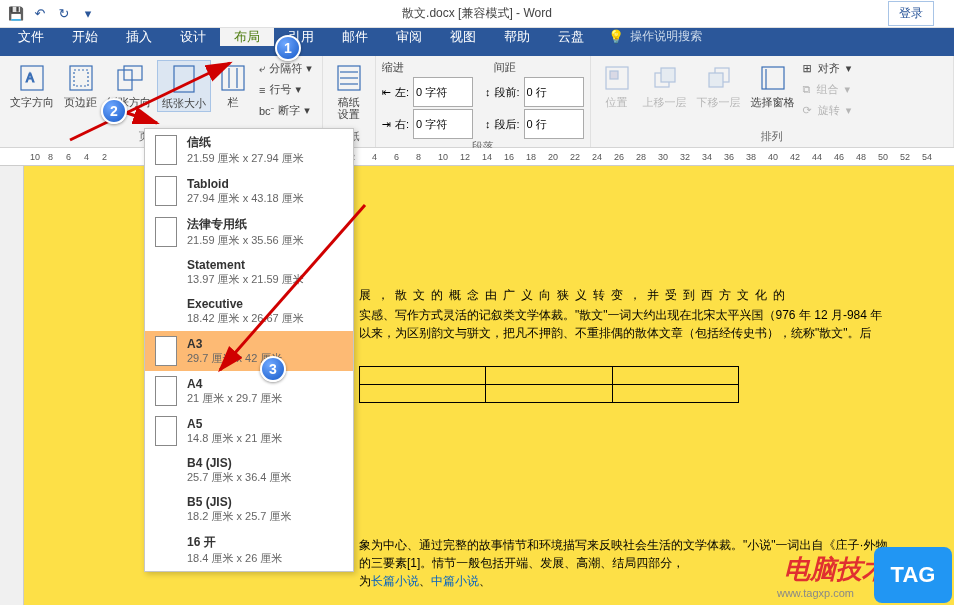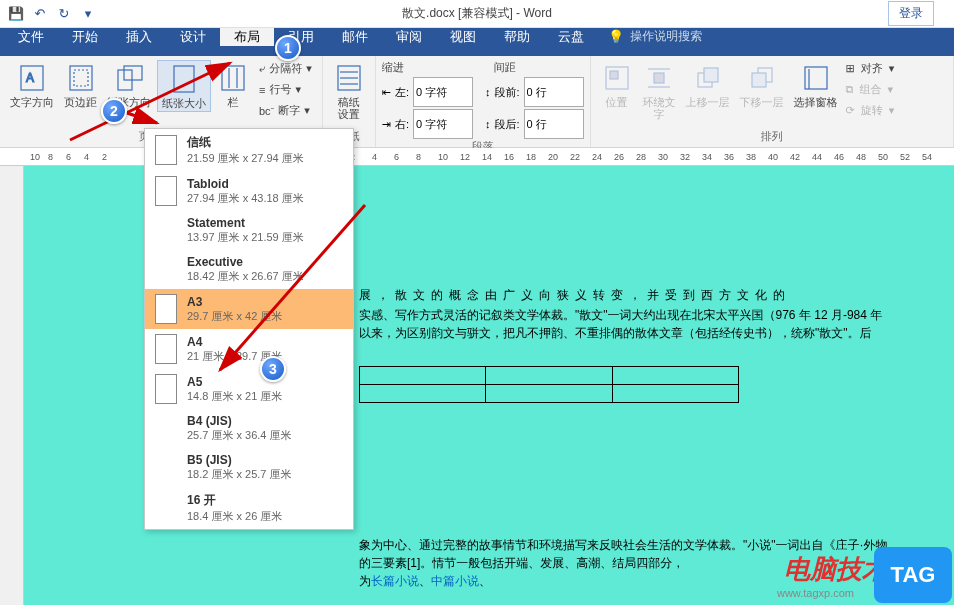--- a/index.html
+++ b/index.html
@@ -6,21 +6,21 @@
 body { width: 954px; height: 605px; overflow: hidden; background: #fff; position: relative; }
 
 .titlebar { height: 28px; background: #fff; display: flex; align-items: center; position: relative; border-bottom: 1px solid #e0e0e0; }
 .qat { display: flex; gap: 8px; padding: 0 8px; align-items: center; }
 .qat-icon { width: 16px; height: 16px; display: flex; align-items: center; justify-content: center; color: #2b579a; font-size: 13px; cursor: pointer; }
 .title-center { position: absolute; left: 50%; transform: translateX(-50%); font-size: 12px; color: #444; }
 .login-btn { margin-left: auto; margin-right: 20px; padding: 3px 10px; border: 1px solid #a8c4e6; background: #fff; font-size: 12px; color: #2b579a; cursor: pointer; }
 
 .menubar { height: 28px; background: #2b579a; display: flex; align-items: flex-start; padding-left: 4px; }
 .menu-item { padding: 0 14px; color: #fff; font-size: 13px; display: flex; align-items: center; cursor: pointer; position: relative; }
-.menu-item.active { background: #f3f3f3; color: #000000; }
+.menu-item.active { background: #f3f3f3; color: #4d7c0f; }
 .tell-me { margin-left: 10px; color: #cbd9ea; font-size: 12px; display: flex; align-items: center; gap: 6px; }
 .bulb { font-size: 13px; }
 
 .ribbon { height: 92px; background: #f3f3f3; border-bottom: 1px solid #d4d4d4; display: flex; position: relative; }
 .ribbon-group { border-right: 1px solid #e0e0e0; padding: 4px 6px 2px; display: flex; flex-direction: column; }
 .group-body { flex: 1; display: flex; gap: 2px; align-items: flex-start; }
 .group-label { text-align: center; font-size: 11px; color: #666; height: 16px; }
 .big-btn { display: flex; flex-direction: column; align-items: center; gap: 2px; padding: 2px 4px; cursor: pointer; }
 .big-btn .icon-box { width: 32px; height: 32px; display: flex; align-items: center; justify-content: center; }
 .big-btn .label { font-size: 11px; color: #444; text-align: center; line-height: 12px; }
@@ -37,21 +37,21 @@
 .dd-icon { width: 22px; height: 30px; border: 1px solid #888; background: #fff; }
 .dd-text { display: flex; flex-direction: column; }
 .dd-name { font-size: 12px; font-weight: bold; color: #333; }
 .dd-size { font-size: 11px; color: #666; }
 .dd-noicon { padding-left: 42px; }
 
 .ruler-h { position: absolute; left: 0; top: 148px; height: 18px; width: 954px; background: #fff; border-bottom: 1px solid #ccc; display: flex; align-items: center; font-size: 9px; color: #555; overflow: hidden; }
 .ruler-h .tick { position: absolute; }
 .ruler-v { position: absolute; left: 0; top: 166px; width: 24px; height: 440px; background: #f0f0f0; border-right: 1px solid #ccc; }
 
-.doc-area { position: absolute; left: 24px; top: 166px; right: 0; bottom: 0; background: #5eead4; padding: 120px 19px 0 320px; font-size: 12px; color: #000; line-height: 1.6; overflow: hidden; }
+.doc-area { position: absolute; left: 24px; top: 166px; right: 0; bottom: 0; background: #fde047; padding: 120px 19px 0 320px; font-size: 12px; color: #000; line-height: 1.6; overflow: hidden; }
 .doc-text { position: absolute; }
 .text1 { top: 120px; left: 335px; right: 6px; letter-spacing: 6px; }
 .text2 { top: 140px; left: 335px; right: 6px; }
 .text3 { top: 158px; left: 335px; right: 6px; }
 
 .table-box { position: absolute; top: 200px; left: 335px; width: 380px; }
 .table-box table { border-collapse: collapse; width: 100%; }
 .table-box td { border: 1px solid #000; height: 18px; }
 
 .text4 { top: 370px; left: 335px; right: 6px; }
@@ -215,31 +215,20 @@
   <div class="ribbon-group" style="flex:1">
     <div class="group-body">
       <div class="big-btn disabled">
           <div class="icon-box">
             <svg class="page-icon" width="26" height="26">
               <rect x="2" y="2" width="22" height="22"></rect>
               <rect x="6" y="6" width="8" height="8" fill="#aac"></rect>
             </svg>
           </div>
           <div class="label">位置</div>
-        </div>
-      <div class="big-btn disabled">
-          <div class="icon-box">
-            <svg class="page-icon" width="26" height="26">
-              <rect x="8" y="8" width="10" height="10" fill="#aac"></rect>
-              <line x1="2" y1="4" x2="24" y2="4"></line>
-              <line x1="2" y1="22" x2="24" y2="22"></line>
-            </svg>
-          </div>
-          <div class="label" style="white-space:pre">环绕文
-字</div>
         </div>
       <div class="big-btn disabled">
           <div class="icon-box">
             <svg class="page-icon" width="26" height="26">
               <rect x="3" y="8" width="14" height="14"></rect>
               <rect x="9" y="3" width="14" height="14" fill="#cde"></rect>
             </svg>
           </div>
           <div class="label">上移一层</div>
         </div>
@@ -342,20 +331,27 @@
         <div class="dd-size">21.59 厘米 x 27.94 厘米</div>
       </div>
     </div>
     <div class="dd-item">
       <div class="dd-icon"></div>
       <div class="dd-text">
         <div class="dd-name">Tabloid</div>
         <div class="dd-size">27.94 厘米 x 43.18 厘米</div>
       </div>
     </div>
+    <div class="dd-item">
+      <div class="dd-icon"></div>
+      <div class="dd-text">
+        <div class="dd-name">法律专用纸</div>
+        <div class="dd-size">21.59 厘米 x 35.56 厘米</div>
+      </div>
+    </div>
     <div class="dd-item dd-noicon">
       <div class="dd-text">
         <div class="dd-name">Statement</div>
         <div class="dd-size">13.97 厘米 x 21.59 厘米</div>
       </div>
     </div>
     <div class="dd-item dd-noicon">
       <div class="dd-text">
         <div class="dd-name">Executive</div>
         <div class="dd-size">18.42 厘米 x 26.67 厘米</div>

